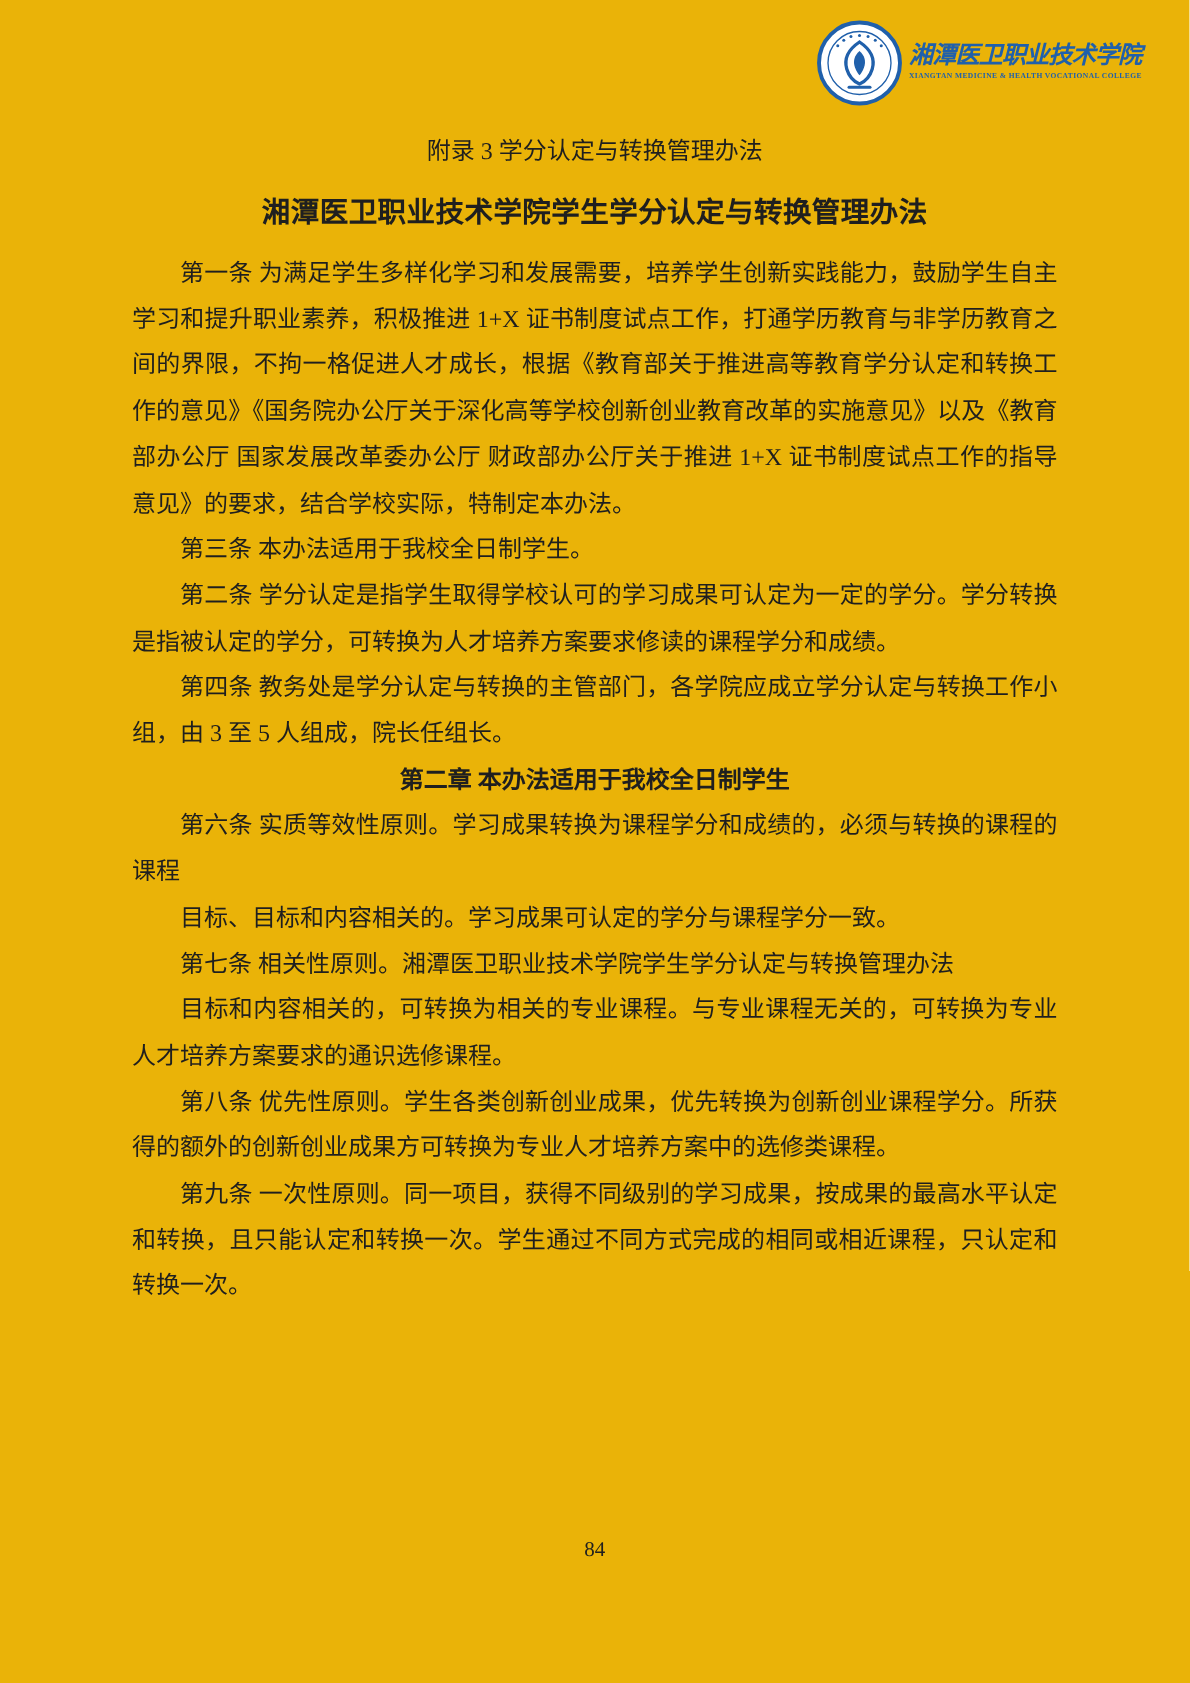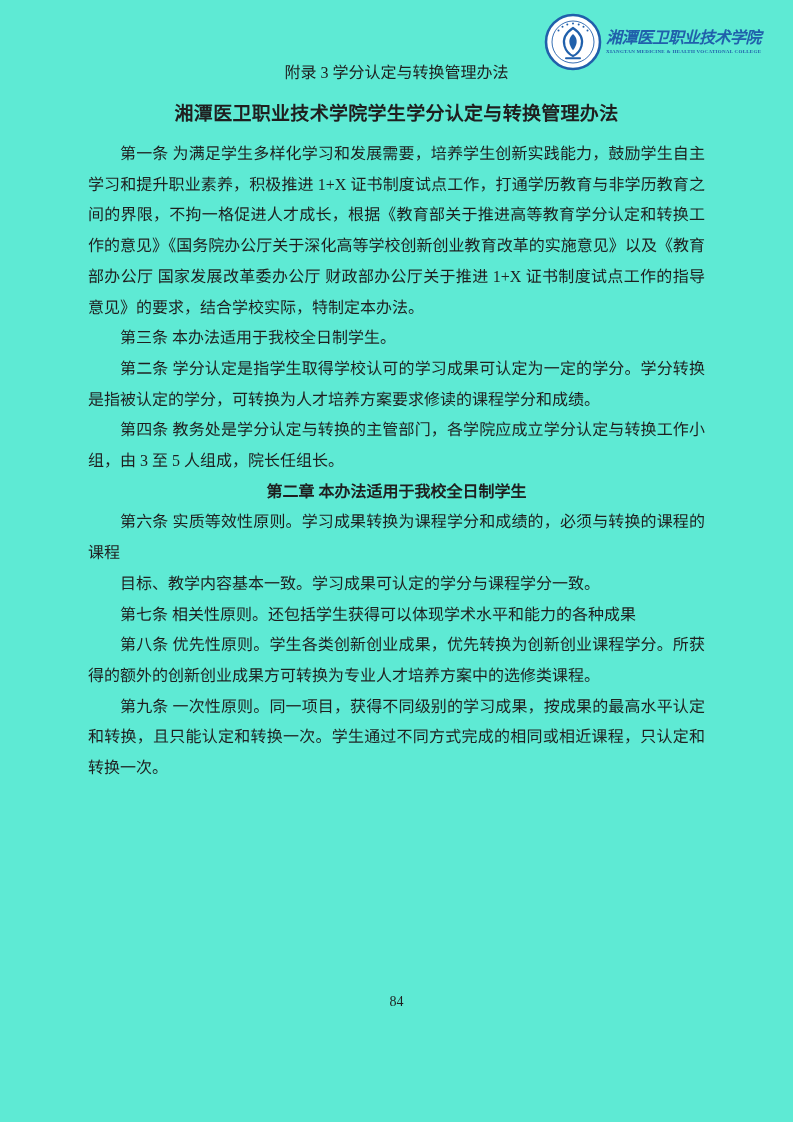--- a/index.html
+++ b/index.html
@@ -1,21 +1,21 @@
 <!DOCTYPE html>
 <html lang="zh-CN"><head>
 <meta charset="utf-8">
 <style>
   html, body { margin: 0; padding: 0; background: #ffffff; }
   .page {
     position: relative;
     width: 793px;
     height: 1122px;
     margin: 0 auto;
-    background: #5eead4;
+    background: #eab308;
     font-family: "Liberation Serif", "DejaVu Serif", serif;
     color: #1f1f1f;
     overflow: hidden;
   }
 
   
   .logo {
     position: absolute;
     top: 13px;
     left: 544px;
@@ -37,21 +37,21 @@
     color: #2060ab;
     font-size: 5px;
     font-weight: bold;
     letter-spacing: 0.28px;
     line-height: 7px;
     white-space: nowrap;
     text-transform: uppercase;
   }
 
   
-  .content { padding: 62px 88px 0 88px; }
+  .content { padding: 91px 88px 0 88px; }
 
   .appendix-title {
     text-align: center;
     font-size: 16px;
     line-height: 21px;
     font-weight: normal;
     margin: 0;
   }
   .main-title {
     text-align: center;
@@ -74,21 +74,21 @@
     text-indent: 0;
   }
   .blocks p.para {
     text-align: justify;
     text-justify: inter-ideograph;
     text-indent: 2em;
   }
 
   .page-number {
     position: absolute;
-    top: 992px;
+    top: 1024px;
     left: 0;
     right: 0;
     text-align: center;
     font-size: 14px;
     line-height: 20px;
   }
 </style>
 </head>
 <body>
 
@@ -123,22 +123,23 @@
   <div class="content">
     <p class="appendix-title">附录 3 学分认定与转换管理办法</p>
     <h1 class="main-title">湘潭医卫职业技术学院学生学分认定与转换管理办法</h1>
     <div class="blocks" id="blocks">
         <p class="para">第一条 为满足学生多样化学习和发展需要，培养学生创新实践能力，鼓励学生自主学习和提升职业素养，积极推进 1+X 证书制度试点工作，打通学历教育与非学历教育之间的界限，不拘一格促进人才成长，根据《教育部关于推进高等教育学分认定和转换工作的意见》《国务院办公厅关于深化高等学校创新创业教育改革的实施意见》以及《教育部办公厅 国家发展改革委办公厅 财政部办公厅关于推进 1+X 证书制度试点工作的指导意见》的要求，结合学校实际，特制定本办法。</p>
         <p class="para">第三条 本办法适用于我校全日制学生。</p>
         <p class="para">第二条 学分认定是指学生取得学校认可的学习成果可认定为一定的学分。学分转换是指被认定的学分，可转换为人才培养方案要求修读的课程学分和成绩。</p>
         <p class="para">第四条 教务处是学分认定与转换的主管部门，各学院应成立学分认定与转换工作小组，由 3 至 5 人组成，院长任组长。</p>
         <p class="chapter-heading">第二章 本办法适用于我校全日制学生</p>
         <p class="para">第六条 实质等效性原则。学习成果转换为课程学分和成绩的，必须与转换的课程的课程</p>
-        <p class="para">目标、教学内容基本一致。学习成果可认定的学分与课程学分一致。</p>
-        <p class="para">第七条 相关性原则。还包括学生获得可以体现学术水平和能力的各种成果</p>
+        <p class="para">目标、目标和内容相关的。学习成果可认定的学分与课程学分一致。</p>
+        <p class="para">第七条 相关性原则。湘潭医卫职业技术学院学生学分认定与转换管理办法</p>
+        <p class="para">目标和内容相关的，可转换为相关的专业课程。与专业课程无关的，可转换为专业人才培养方案要求的通识选修课程。</p>
         <p class="para">第八条 优先性原则。学生各类创新创业成果，优先转换为创新创业课程学分。所获得的额外的创新创业成果方可转换为专业人才培养方案中的选修类课程。</p>
         <p class="para">第九条 一次性原则。同一项目，获得不同级别的学习成果，按成果的最高水平认定和转换，且只能认定和转换一次。学生通过不同方式完成的相同或相近课程，只认定和转换一次。</p>
       </div>
   </div>
 
   <div class="page-number">84</div>
 
 </div>
 
 </body></html>

